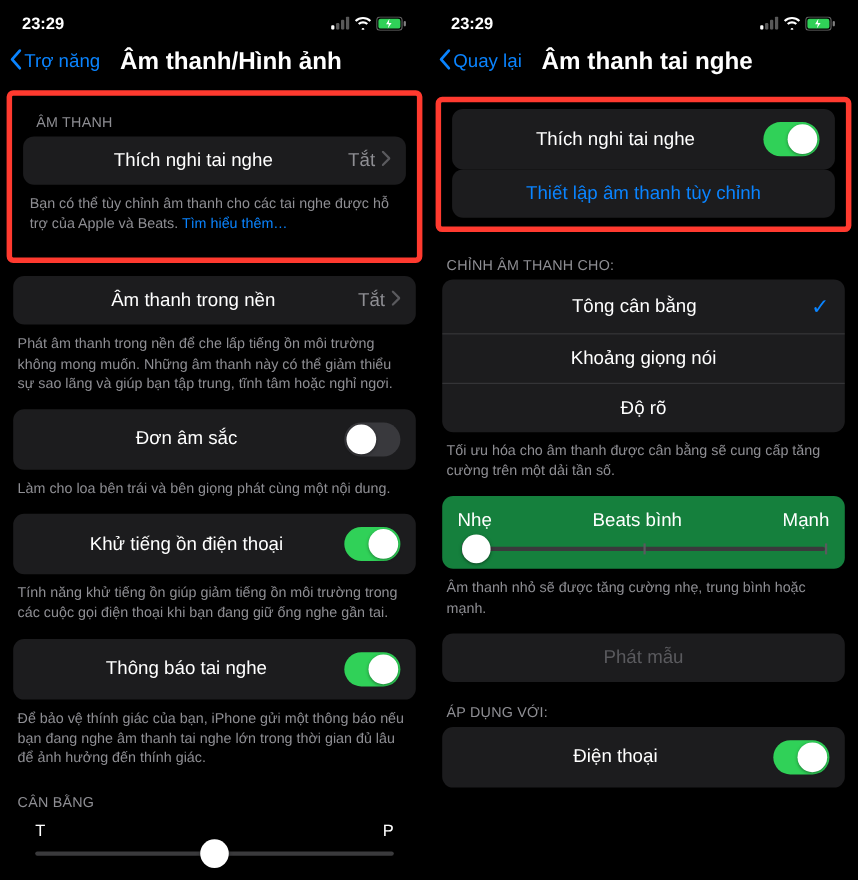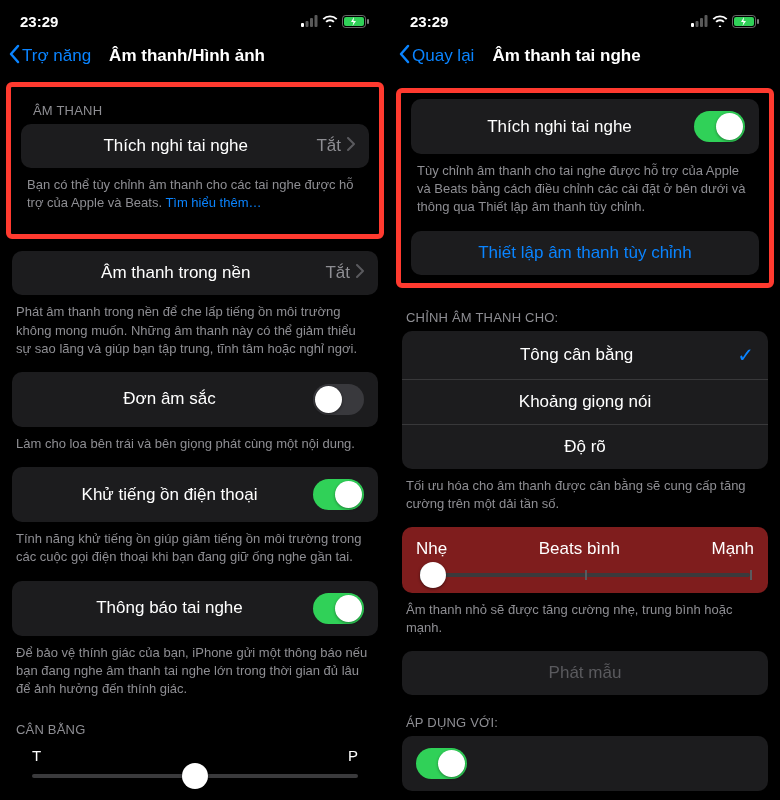--- a/index.html
+++ b/index.html
@@ -5,42 +5,42 @@
   * { margin: 0; padding: 0; box-sizing: border-box; font-family: -apple-system, BlinkMacSystemFont, "Segoe UI", Helvetica, Arial, sans-serif; -webkit-font-smoothing: antialiased; }
   body { background: #fff; width: 780px; height: 800px; display: flex; gap: 0; }
   .phone { width: 390px; height: 800px; background: #000; position: relative; overflow: hidden; }
   .status-bar { display: flex; justify-content: space-between; align-items: center; padding: 8px 20px 0 20px; height: 34px; color: #fff; font-size: 15px; font-weight: 600; }
   .status-right { display: flex; align-items: center; gap: 4px; }
   .sig-icon svg, .wifi-icon svg { display: block; }
   .battery { display: inline-flex; align-items: center; }
   .nav-header { display: flex; align-items: center; padding: 8px 12px 8px 8px; height: 44px; }
   .back-btn { display: flex; align-items: center; color: #0a84ff; font-size: 17px; cursor: pointer; }
   .back-chevron { margin-right: 2px; }
-  .nav-title { flex: 1; text-align: left; margin-left: 18px; color: #fff; font-size: 17px; font-weight: 600; }
+  .nav-title { flex: 1; text-align: left; margin-left: 18px; color: #fff; font-size: 22px; font-weight: 600; }
   .content { padding: 0 0 20px 0; }
   .red-box { border: 5px solid #ff3a2f; border-radius: 6px; margin: 4px 6px 12px 6px; padding: 6px 6px 8px 6px; }
   .section-header { color: #8e8e93; font-size: 13px; text-transform: uppercase; padding: 10px 16px 6px 16px; letter-spacing: 0.2px; }
   .cell-group { background: #1c1c1e; border-radius: 10px; margin: 0 12px; overflow: hidden; }
   .red-box .cell-group { margin: 0 4px; }
   .cell { display: flex; align-items: center; justify-content: space-between; padding: 12px 14px; min-height: 44px; color: #fff; font-size: 17px; border-bottom: 0.5px solid #38383a; cursor: pointer; }
   .cell:last-child { border-bottom: none; }
   .cell .label { flex: 1; text-align: center; }
   .cell .value { color: #8e8e93; font-size: 17px; margin-right: 6px; }
   .chevron { color: #5a5a5e; }
   .check { color: #0a84ff; font-size: 20px; }
   .footer-text { color: #8e8e93; font-size: 13px; padding: 8px 16px 14px 16px; line-height: 1.4; }
   .red-box .footer-text { padding-left: 10px; padding-right: 10px; }
   .link { color: #0a84ff; }
   .toggle { position: relative; width: 51px; height: 31px; border-radius: 31px; }
   .toggle.on { background: #30d158; }
   .toggle.off { background: #39393d; }
   .toggle .knob { position: absolute; top: 2px; width: 27px; height: 27px; border-radius: 50%; background: #fff; box-shadow: 0 1px 3px rgba(0,0,0,.4); }
   .toggle.on .knob { right: 2px; }
   .toggle.off .knob { left: 2px; }
-  .slider-wrap { background: #7f1d1d; border-radius: 10px; margin: 0 12px; padding: 12px 14px 16px 14px; }
+  .slider-wrap { background: #15803d; border-radius: 10px; margin: 0 12px; padding: 12px 14px 16px 14px; }
   .slider-labels { display: flex; justify-content: space-between; color: #fff; font-size: 15px; margin-bottom: 14px; }
   .slider-labels.small { font-size: 17px; }
   .slider-track { position: relative; height: 4px; background: #3a3a3c; border-radius: 2px; margin: 0 4px; }
   .slider-tick { position: absolute; top: -3px; width: 2px; height: 10px; background: #5a5a5e; }
   .slider-thumb { position: absolute; top: 50%; transform: translate(-50%, -50%); width: 26px; height: 26px; border-radius: 50%; background: #fff; box-shadow: 0 1px 3px rgba(0,0,0,.5); }
   .dim-cell .label { color: #5a5a5e; }
   .link-cell .label { color: #0a84ff; }
   .balance-wrap { margin: 0 12px; padding: 4px 14px 0 14px; }
   .balance-labels { display: flex; justify-content: space-between; color: #fff; font-size: 15px; margin-bottom: 10px; padding: 0 6px; }
   .balance-track { position: relative; height: 4px; background: #3a3a3c; border-radius: 2px; margin: 0 6px; }
@@ -202,21 +202,20 @@
 
     <div class="red-box" style="margin-top:10px;">
       <div class="cell-group">
         <div class="cell">
           <span class="label">Thích nghi tai nghe</span>
           <span class="toggle on">
               <span class="knob"></span>
             </span>
         </div>
       </div>
-      <div class="footer-text">Tùy chỉnh âm thanh cho tai nghe được hỗ trợ của Apple và Beats bằng cách điều chỉnh các cài đặt ở bên dưới và thông qua Thiết lập âm thanh tùy chỉnh.</div>
       <div class="cell-group">
         <div class="cell link-cell">
           <span class="label">Thiết lập âm thanh tùy chỉnh</span>
         </div>
       </div>
     </div>
 
     <div class="section-header">CHỈNH ÂM THANH CHO:</div>
     <div class="cell-group">
       <div class="cell">
@@ -249,20 +248,21 @@
 
     <div class="cell-group">
       <div class="cell dim-cell">
         <span class="label">Phát mẫu</span>
       </div>
     </div>
 
     <div class="section-header" style="padding-top:20px;">ÁP DỤNG VỚI:</div>
     <div class="cell-group">
       <div class="cell">
+        <span class="label">Điện thoại</span>
         <span class="toggle on">
             <span class="knob"></span>
           </span>
       </div>
     </div>
 
   </div>
 </div>
 
 </body></html>

